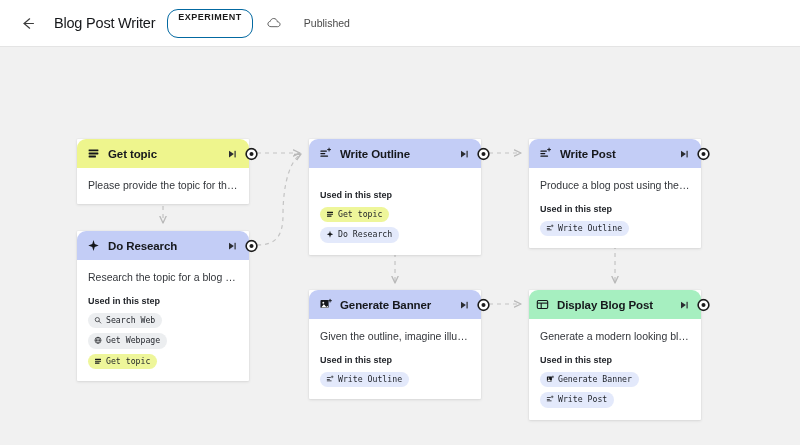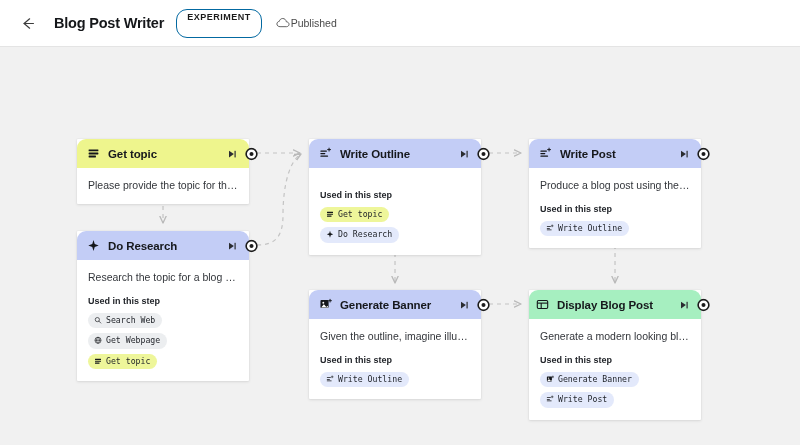--- a/index.html
+++ b/index.html
@@ -37,21 +37,21 @@
     width: 26px; height: 26px;
     display: flex; align-items: center; justify-content: center;
     color: #3c3c3c;
     cursor: pointer;
     border-radius: 4px;
   }
 
   .app-title {
     margin-left: 14px;
     font-size: 14.5px;
-    font-weight: bold;
+    font-weight: normal;
     color: #15171a;
     letter-spacing: -0.2px;
   }
 
   .experiment-badge {
     margin-left: 12px;
     border: 1px solid #0369a1;
     border-radius: 11px;
     padding: 3px 10px 15px 10px;
     font-size: 9px;
@@ -60,21 +60,21 @@
     color: #1b1b1b;
     line-height: 1;
     cursor: pointer;
     white-space: nowrap;
   }
 
   .publish-status {
     margin-left: 14px;
     display: flex;
     align-items: center;
-    gap: 0;
+    gap: 22px;
     cursor: pointer;
   }
 
   .publish-status .label {
     font-size: 10.5px;
     color: #4a4a4a;
   }
 
   
   .canvas {

